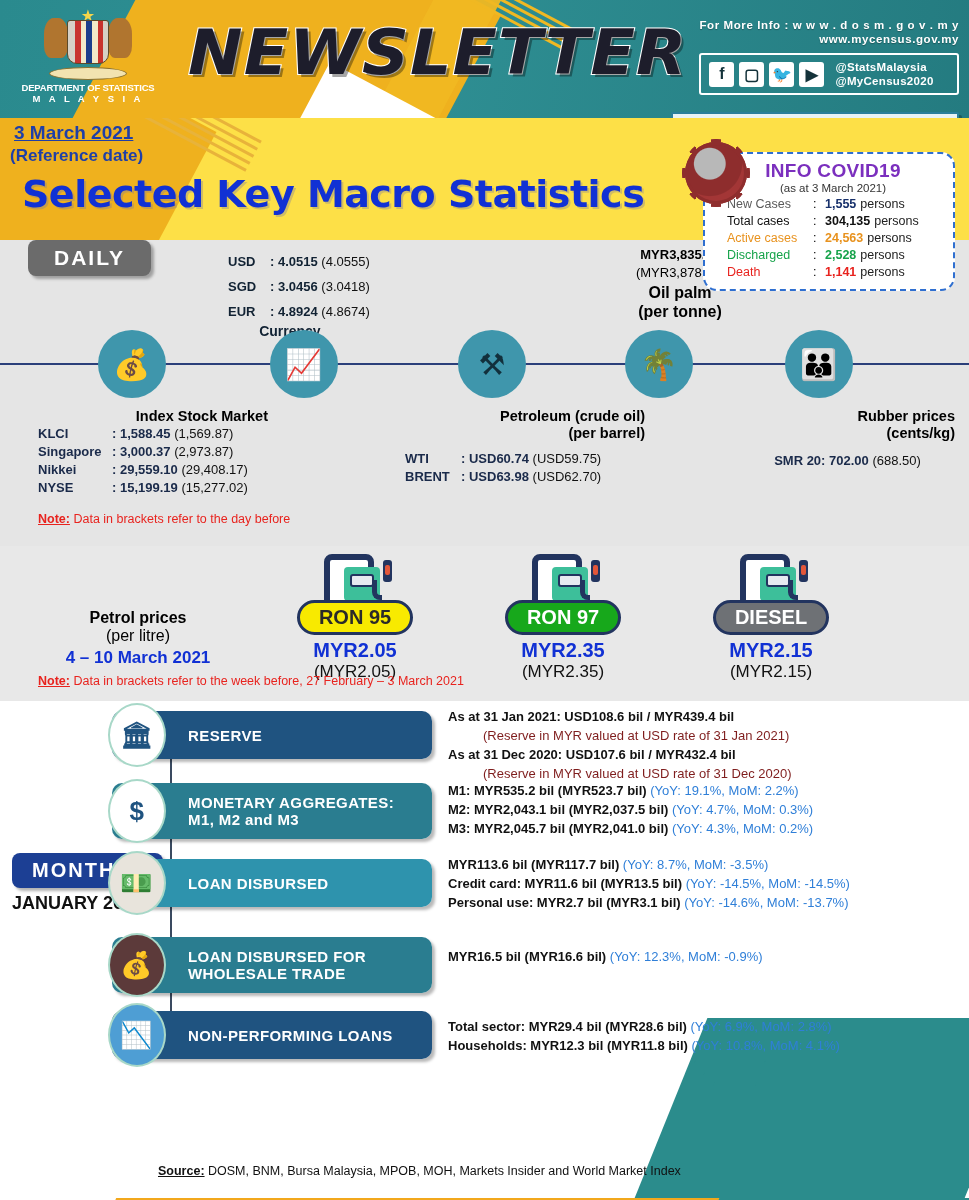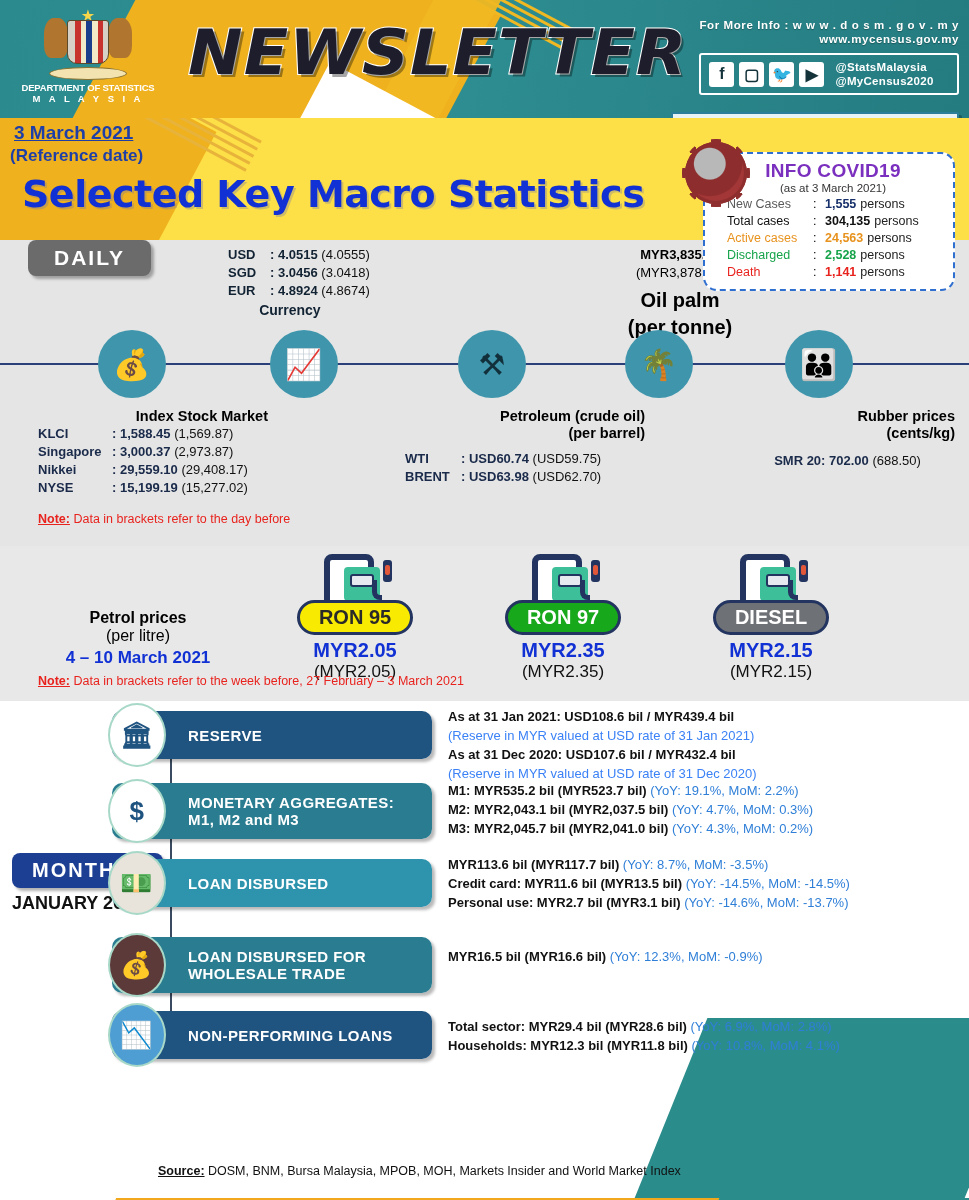--- a/index.html
+++ b/index.html
@@ -197,28 +197,28 @@
 
   
   .daily { position: relative; height: 306px; background: #e5e5e5; }
   .badge {
     display: inline-block; color: #ffffff; font-size: 21px; font-weight: bold;
     letter-spacing: 2px; padding: 6px 26px; border-radius: 8px;
     box-shadow: 3px 3px 3px rgba(0,0,0,.3);
   }
   .badge-daily { background: #6b6b6b; position: absolute; left: 28px; top: 0px; }
   .cur-block { position: absolute; left: 228px; top: 6px; font-size: 13px; color: #123; }
-  .cur-row { line-height: 18px; font-weight: bold; }
+  .cur-row { line-height: 18px; font-weight: bold; margin-top: 7px; }
   .cur-lbl { display: inline-block; width: 42px; }
   .cur-prev { font-weight: normal; color: #111; }
   .cur-cap { text-align: center; font-weight: bold; font-size: 14px; margin-top: 2px; padding-right: 18px; }
   .oilpalm-block { position: absolute; left: 595px; top: 6px; width: 170px; text-align: center; font-size: 13px; }
   .oilpalm-v1 { font-weight: bold; line-height: 18px; }
   .oilpalm-v2 { line-height: 18px; }
-  .oilpalm-cap { font-weight: bold; font-size: 20px; line-height: 17px; margin-top: 10px; }
+  .oilpalm-cap { font-weight: bold; font-size: 16px; line-height: 17px; margin-top: 2px; }
 
   .iconline { position: absolute; left: 0; top: 123px; width: 969px; height: 2px; background: #2b3f7a; }
   .circle-icon {
     position: absolute; top: 90px; width: 68px; height: 68px; border-radius: 50%;
     background: #3f96ac; display: flex; align-items: center; justify-content: center;
     font-size: 30px; color: #12303c; z-index: 5;
   }
   .ci-1 { left: 98px; } .ci-2 { left: 270px; } .ci-3 { left: 458px; }
   .ci-4 { left: 625px; } .ci-5 { left: 785px; }
 
@@ -313,21 +313,21 @@
   .mo-circle {
     position: absolute; left: -4px; top: 50%; transform: translateY(-50%);
     width: 58px; height: 64px; border-radius: 50%;
     display: flex; align-items: center; justify-content: center;
     font-size: 26px; z-index: 4;
   }
   .mo-text {
     position: absolute; left: 448px; font-size: 13px; line-height: 19px;
   }
   .mo-text b { color: #111111; }
-  .mo-red { color: #3b82f6; }
+  .mo-red { color: #7f1d1d; margin-left: 35px; }
   .mo-blue { color: #2f7fd8; }
 
   .ribbon-teal {
     position: absolute; right: -30px; bottom: -10px; width: 330px; height: 190px;
     background: #2b8c8c; transform: skewX(-22deg);
   }
   .ribbon-lines { position: absolute; right: 210px; bottom: 105px; transform: skewX(-22deg); }
   .ribbon-lines i { display: block; width: 70px; height: 4px; background: #2b8c8c; margin-bottom: 7px; }
   .ribbon-lines i:nth-child(2){ width: 56px; margin-left:14px;}
   .ribbon-lines i:nth-child(3){ width: 42px; margin-left:28px;}

